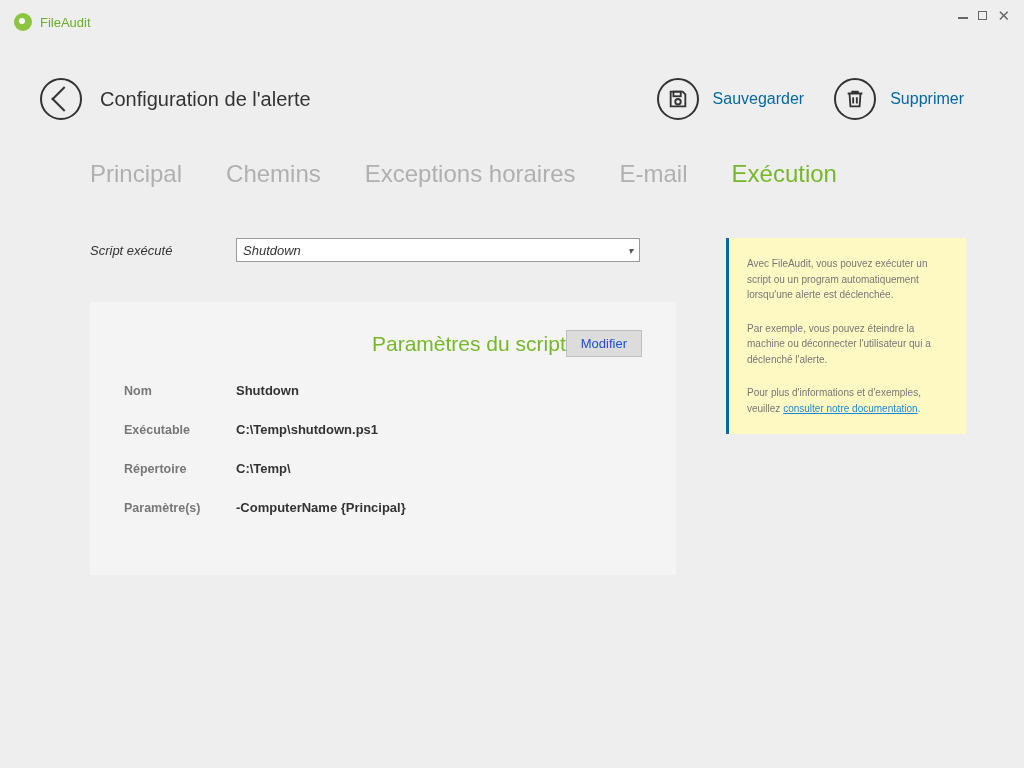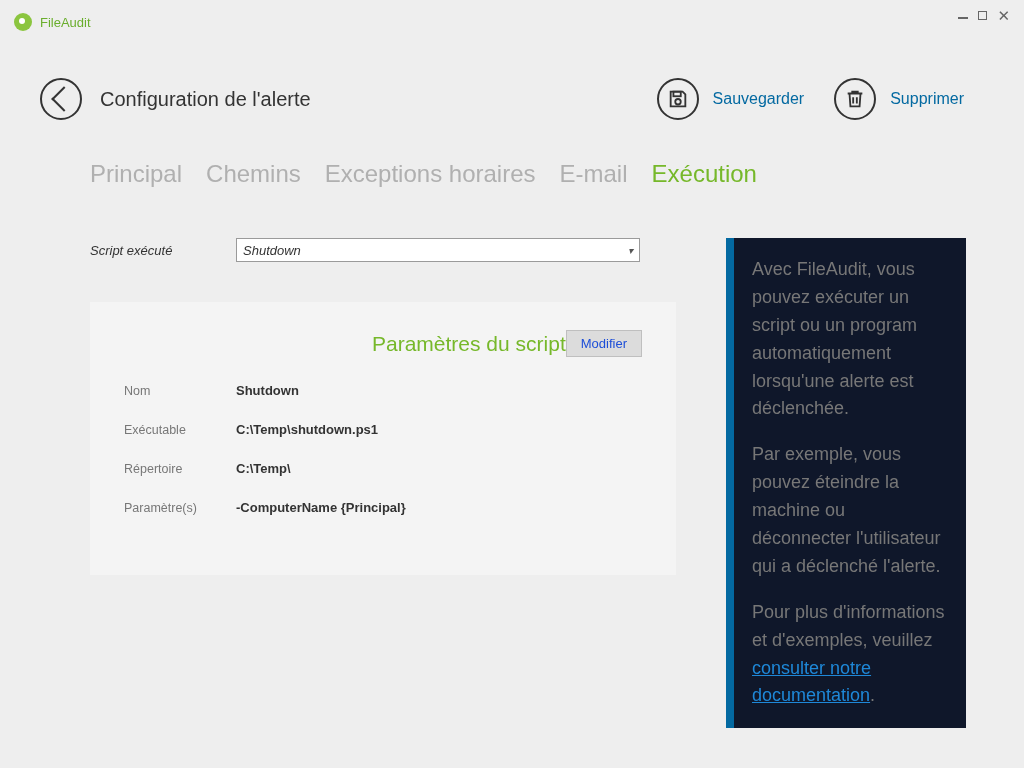--- a/index.html
+++ b/index.html
@@ -62,21 +62,21 @@
   .header-spacer { flex: 1; }
   .action-group { display: flex; align-items: center; gap: 30px; }
   .icon-button { display:flex; align-items:center; gap:14px; background:none; border:none; cursor:pointer; }
   .round-icon {
     width: 42px; height: 42px; border-radius: 50%;
     border: 2px solid #333; display:flex; align-items:center; justify-content:center;
   }
   .round-icon svg { width: 22px; height: 22px; }
   .icon-label { font-size: 16px; color: #0369a1; }
   .tabs {
-    display: flex; gap: 24px;
+    display: flex; gap: 44px;
     padding: 40px 0 0 90px;
     font-size: 24px; font-weight: 300;
   }
   .tab { color: #b0b0b0; cursor: pointer; }
   .tab.active { color: #76b82a; }
   .content {
     display: flex;
     padding: 50px 60px 0 90px;
     align-items: flex-start;
     gap: 50px;
@@ -103,28 +103,28 @@
   .card-header { display:flex; align-items:center; justify-content:flex-end;margin-left:8px; }
   .card-title { color: #76b82a; font-size: 21px; font-weight: 400; }
   .modify-btn {
     background: #dcdcdc; border: 1px solid #bfbfbf;
     padding: 5px 14px; font-size: 13px; cursor: pointer;
     color: #1d4ed8;
   }
   .kv-list { margin-top: 26px; }
   .kv-row { display:flex; align-items:center; margin-bottom: 24px; }
   .kv-row:last-child { margin-bottom: 0; }
-  .kv-label { width: 112px; font-size: 12.5px; color: #777; }
+  .kv-label { width: 112px; font-size: 12.5px; color: #777; font-weight: bold; }
   .kv-value { font-size: 13px; font-weight: 700; color: #333; }
   .info-panel {
     flex: 0 0 240px;
-    border-left: 8px solid #0369a1;
-    background: #0f172a;
+    border-left: 3px solid #0369a1;
+    background: #fef9c3;
     padding: 18px 18px 18px 18px;
-    font-size: 18px;
+    font-size: 10px;
     color: #777;
     line-height: 1.55;
   }
   .info-panel p { margin-bottom: 18px; }
   .info-panel p:last-child { margin-bottom: 0; }
   .info-panel a { color: #1e88d8; text-decoration: underline; }
 </style>
 </head>
 <body>
 

